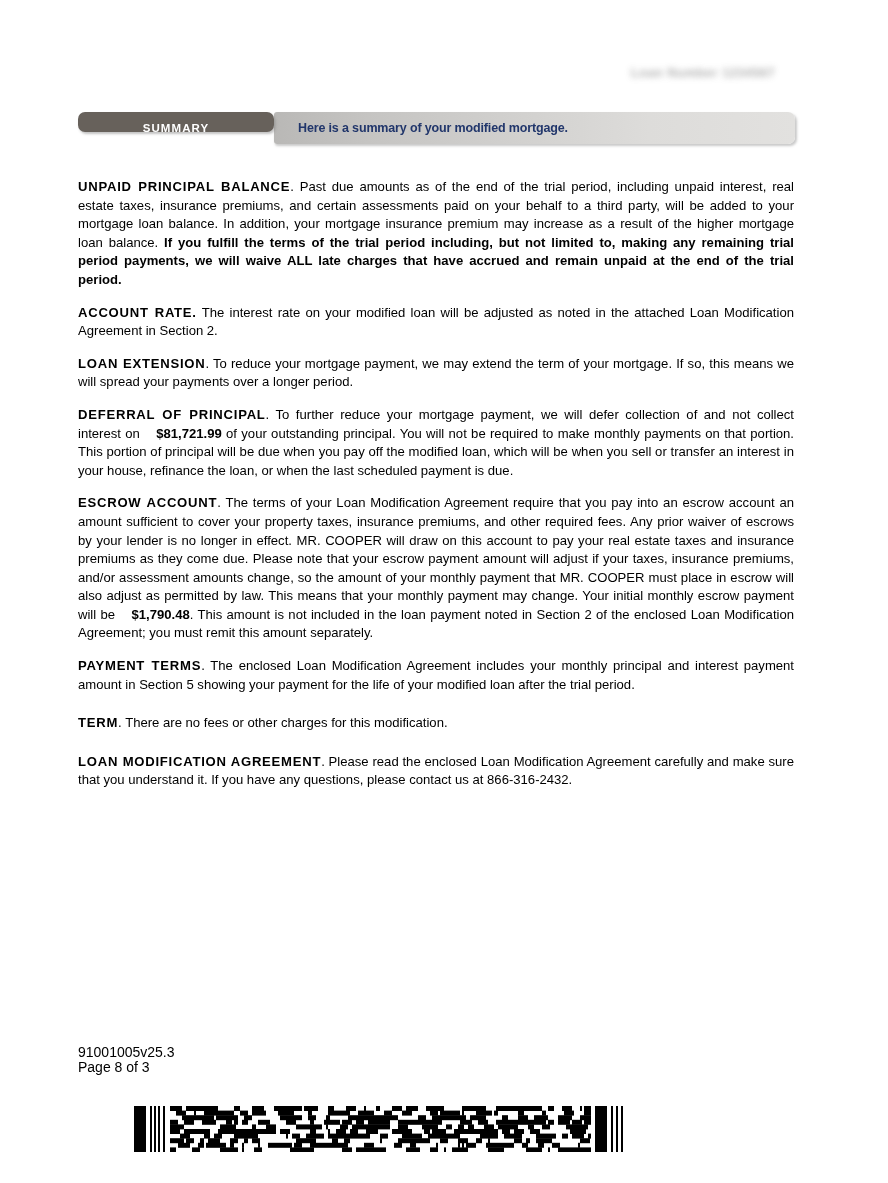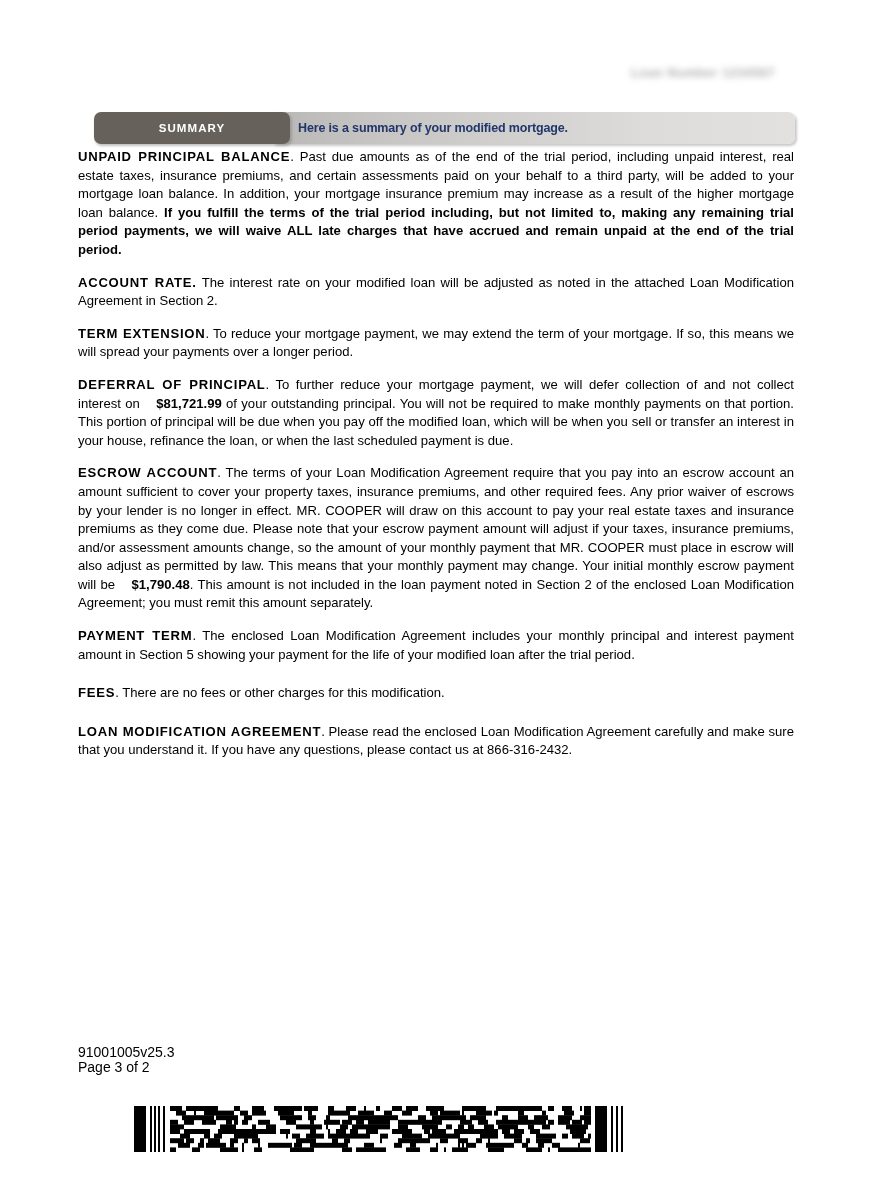--- a/index.html
+++ b/index.html
@@ -69,24 +69,24 @@
     height: 18px;
     line-height: 32px;
     font-size: 12.5px;
     font-weight: bold;
     color: #21366b;
     white-space: nowrap;
     letter-spacing: -0.15px;
   }
   .summary-band-left {
     position: absolute;
-    left: 16px;
+    left: 0;
     top: 0;
     width: 196px;
-    height: 32px;
+    height: 20px;
     border-radius: 7px;
     background: #67615b;
     box-shadow: 1.5px 2px 2.5px rgba(120,120,120,0.45);
     z-index: 2;
   }
   .summary-band-left-label {
     position: absolute;
     left: 0; right: 0;
     top: 0;
     height: 32px;
@@ -95,21 +95,21 @@
     color: #ffffff;
     font-size: 11.5px;
     font-weight: bold;
     letter-spacing: 1.1px;
   }
 
   
   .body-content {
     position: absolute;
     left: 78px;
-    top: 148px;
+    top: 178px;
     width: 716px;
   }
   .para {
     margin: 0 0 14px 0;
     font-size: 13.1px;
     line-height: 18.6px;
     text-align: justify;
     color: #000000;
   }
   .para:last-child { margin-bottom: 0; }
@@ -162,48 +162,48 @@
 
     <p class="para">
       <span class="term">UNPAID PRINCIPAL BALANCE</span><span>. Past due amounts as of the end of the trial period, including unpaid interest, real estate taxes, insurance premiums, and certain assessments paid on your behalf to a third party, will be added to your mortgage loan balance. In addition, your mortgage insurance premium may increase as a result of the higher mortgage loan balance. </span><span class="emph">If you fulfill the terms of the trial period including, but not limited to, making any remaining trial period payments, we will waive ALL late charges that have accrued and remain unpaid at the end of the trial period.</span>
     </p>
 
     <p class="para">
       <span class="term">ACCOUNT RATE.</span><span> The interest rate on your modified loan will be adjusted as noted in the attached Loan Modification Agreement in Section 2.</span>
     </p>
 
     <p class="para">
-      <span class="term">TERM EXTENSION</span><span>. To reduce your mortgage payment, we may extend the term of your mortgage. If so, this means we will spread your payments over a longer period.</span>
+      <span class="term">LOAN EXTENSION</span><span>. To reduce your mortgage payment, we may extend the term of your mortgage. If so, this means we will spread your payments over a longer period.</span>
     </p>
 
     <p class="para">
       <span class="term">DEFERRAL OF PRINCIPAL</span><span>. To further reduce your mortgage payment, we will defer collection of and not collect interest on </span><span class="amount">$81,721.99</span><span> of your outstanding principal. You will not be required to make monthly payments on that portion. This portion of principal will be due when you pay off the modified loan, which will be when you sell or transfer an interest in your house, refinance the loan, or when the last scheduled payment is due.</span>
     </p>
 
     <p class="para">
       <span class="term">ESCROW ACCOUNT</span><span>. The terms of your Loan Modification Agreement require that you pay into an escrow account an amount sufficient to cover your property taxes, insurance premiums, and other required fees. Any prior waiver of escrows by your lender is no longer in effect. MR. COOPER will draw on this account to pay your real estate taxes and insurance premiums as they come due. Please note that your escrow payment amount will adjust if your taxes, insurance premiums, and/or assessment amounts change, so the amount of your monthly payment that MR. COOPER must place in escrow will also adjust as permitted by law. This means that your monthly payment may change. Your initial monthly escrow payment will be </span><span class="amount">$1,790.48</span><span>. This amount is not included in the loan payment noted in Section 2 of the enclosed Loan Modification Agreement; you must remit this amount separately.</span>
     </p>
 
     <p class="para loose">
-      <span class="term">PAYMENT TERM</span><span>. The enclosed Loan Modification Agreement includes your monthly principal and interest payment amount in Section 5 showing your payment for the life of your modified loan after the trial period.</span>
+      <span class="term">PAYMENT TERMS</span><span>. The enclosed Loan Modification Agreement includes your monthly principal and interest payment amount in Section 5 showing your payment for the life of your modified loan after the trial period.</span>
     </p>
 
     <p class="para loose">
-      <span class="term">FEES</span><span>. There are no fees or other charges for this modification.</span>
+      <span class="term">TERM</span><span>. There are no fees or other charges for this modification.</span>
     </p>
 
     <p class="para">
       <span class="term">LOAN MODIFICATION AGREEMENT</span><span>. Please read the enclosed Loan Modification Agreement carefully and make sure that you understand it. If you have any questions, please contact us at 866-316-2432.</span>
     </p>
 
   </div>
 
   <div class="footer-block">
     <div>91001005v25.3</div>
-    <div>Page 3 of 2</div>
+    <div>Page 8 of 3</div>
   </div>
 
   <div class="barcode">
     <svg width="503" height="46" viewBox="0 0 503 46" xmlns="http://www.w3.org/2000/svg" aria-hidden="true">
       <rect x="0" y="0" width="503" height="46" fill="#ffffff"></rect>
       <g fill="#000000" id="bc-start">
           <rect x="2" y="0" width="12" height="46"></rect>
           <rect x="18" y="0" width="2" height="46"></rect>
           <rect x="22" y="0" width="2" height="46"></rect>
           <rect x="26" y="0" width="2" height="46"></rect>

